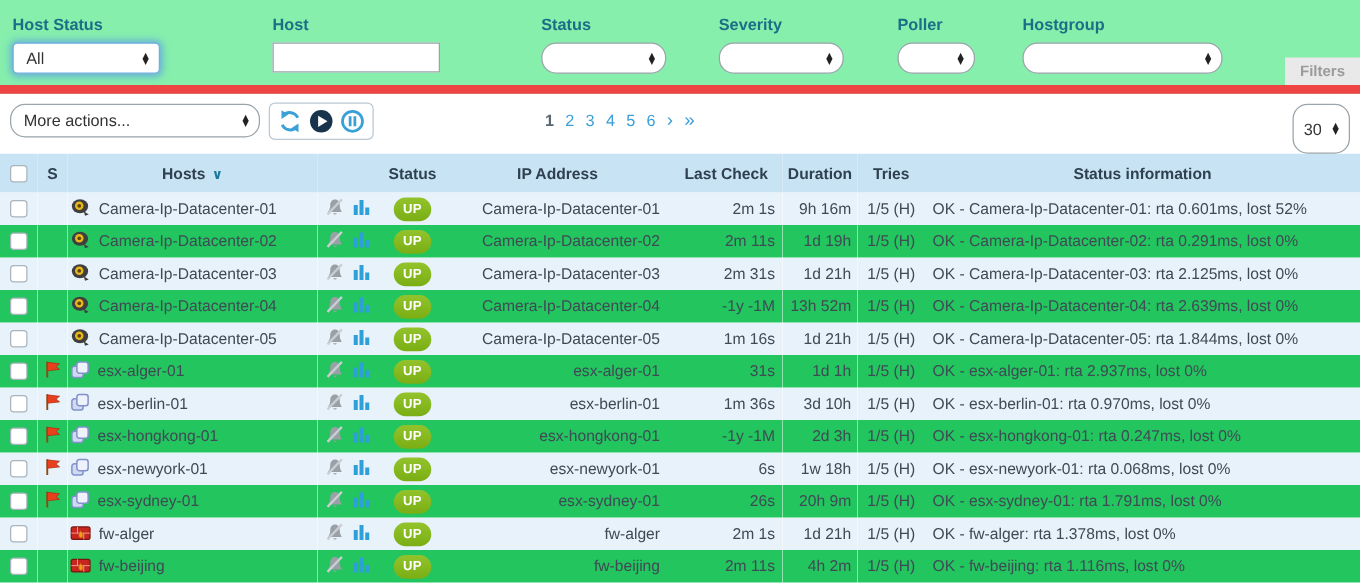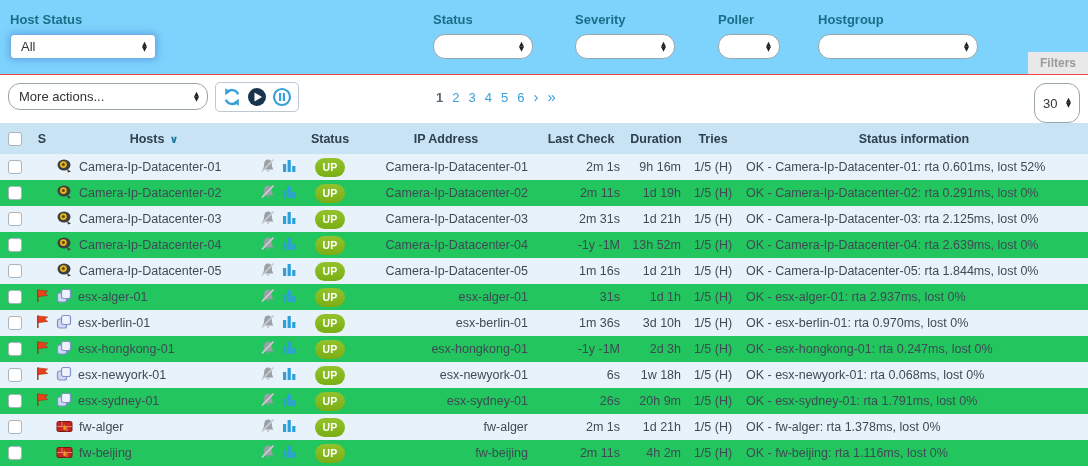--- a/index.html
+++ b/index.html
@@ -1,35 +1,35 @@
 <!DOCTYPE html>
 <html><head>
 <meta charset="utf-8">
 <style>
   * { margin:0; padding:0; box-sizing:border-box; }
   html,body { width:1088px; height:468px; overflow:hidden; background:#fff;
     font-family:"Liberation Sans","DejaVu Sans",sans-serif; }
 
   
-  .filterbar { position:relative; height:75px; border-bottom:1px solid #ef4444; background:#7dd3fc; }
+  .filterbar { position:relative; height:75px; border-bottom:7px solid #ef4444; background:#86efac; }
   .fgroup { position:absolute; top:12px; }
   .flabel { display:block; font-size:13px; font-weight:bold; color:#1a6e86; margin-bottom:7px; }
   .sel { position:relative; height:25px; background:#fff; border:1px solid #9aa4ab; border-radius:12px;
          font-size:13px; color:#333; display:flex; align-items:center; padding:0 20px 0 10px; cursor:pointer; }
   .sel .val { white-space:nowrap; overflow:hidden; }
   .arrows { position:absolute; right:8px; top:50%; transform:translateY(-50%);
             display:flex; flex-direction:column; align-items:center; color:#222; }
   .arrows span { font-size:6.5px; line-height:5px; font-family:"DejaVu Sans",sans-serif; }
   .sel-focus { border-radius:4px; border:1px solid #72aede; box-shadow:0 0 6px 2px rgba(95,160,230,.75); }
   .txt { height:24px; width:134px; border:1px solid #9aa4ab; border-radius:0; font-size:13px; padding:0 6px;
          font-family:inherit; }
   .filters-tab { position:absolute; right:0; bottom:0; background:#e9e9e9; color:#9b9b9b;
                  font-size:12px; font-weight:bold; padding:4px 12px; }
 
-  .g-hoststatus { left:10px; }  .g-hoststatus .sel { width:146px; }
+  .g-hoststatus { left:10px; }  .g-hoststatus .sel { width:118px; }
   .g-host       { left:218px; }
   .g-status     { left:433px; } .g-status .sel { width:100px; }
   .g-severity   { left:575px; } .g-severity .sel { width:100px; }
   .g-poller     { left:718px; } .g-poller .sel { width:62px; }
   .g-hostgroup  { left:818px; } .g-hostgroup .sel { width:160px; }
 
   
   .toolbar { position:relative; height:48px; }
   .moreactions { position:absolute; left:8px; top:8px; width:200px; height:27px; }
   .iconbtns { position:absolute; left:215px; top:7px; height:30px; border:1px solid #b9c8d2; border-radius:5px;
@@ -75,20 +75,24 @@
     <span class="flabel">Host Status</span>
     <div class="sel sel-focus">
       <span class="val">All</span>
       <span class="arrows">
           <span>▲</span>
           <span>▼</span>
         </span>
     </div>
   </div>
 
+  <div class="fgroup g-host">
+    <span class="flabel">Host</span>
+    <input class="txt" type="text" value="" style="">
+  </div>
 
   <div class="fgroup g-status">
     <span class="flabel">Status</span>
     <div class="sel">
       <span class="val"></span>
       <span class="arrows">
           <span>▲</span>
           <span>▼</span>
         </span>
     </div>

